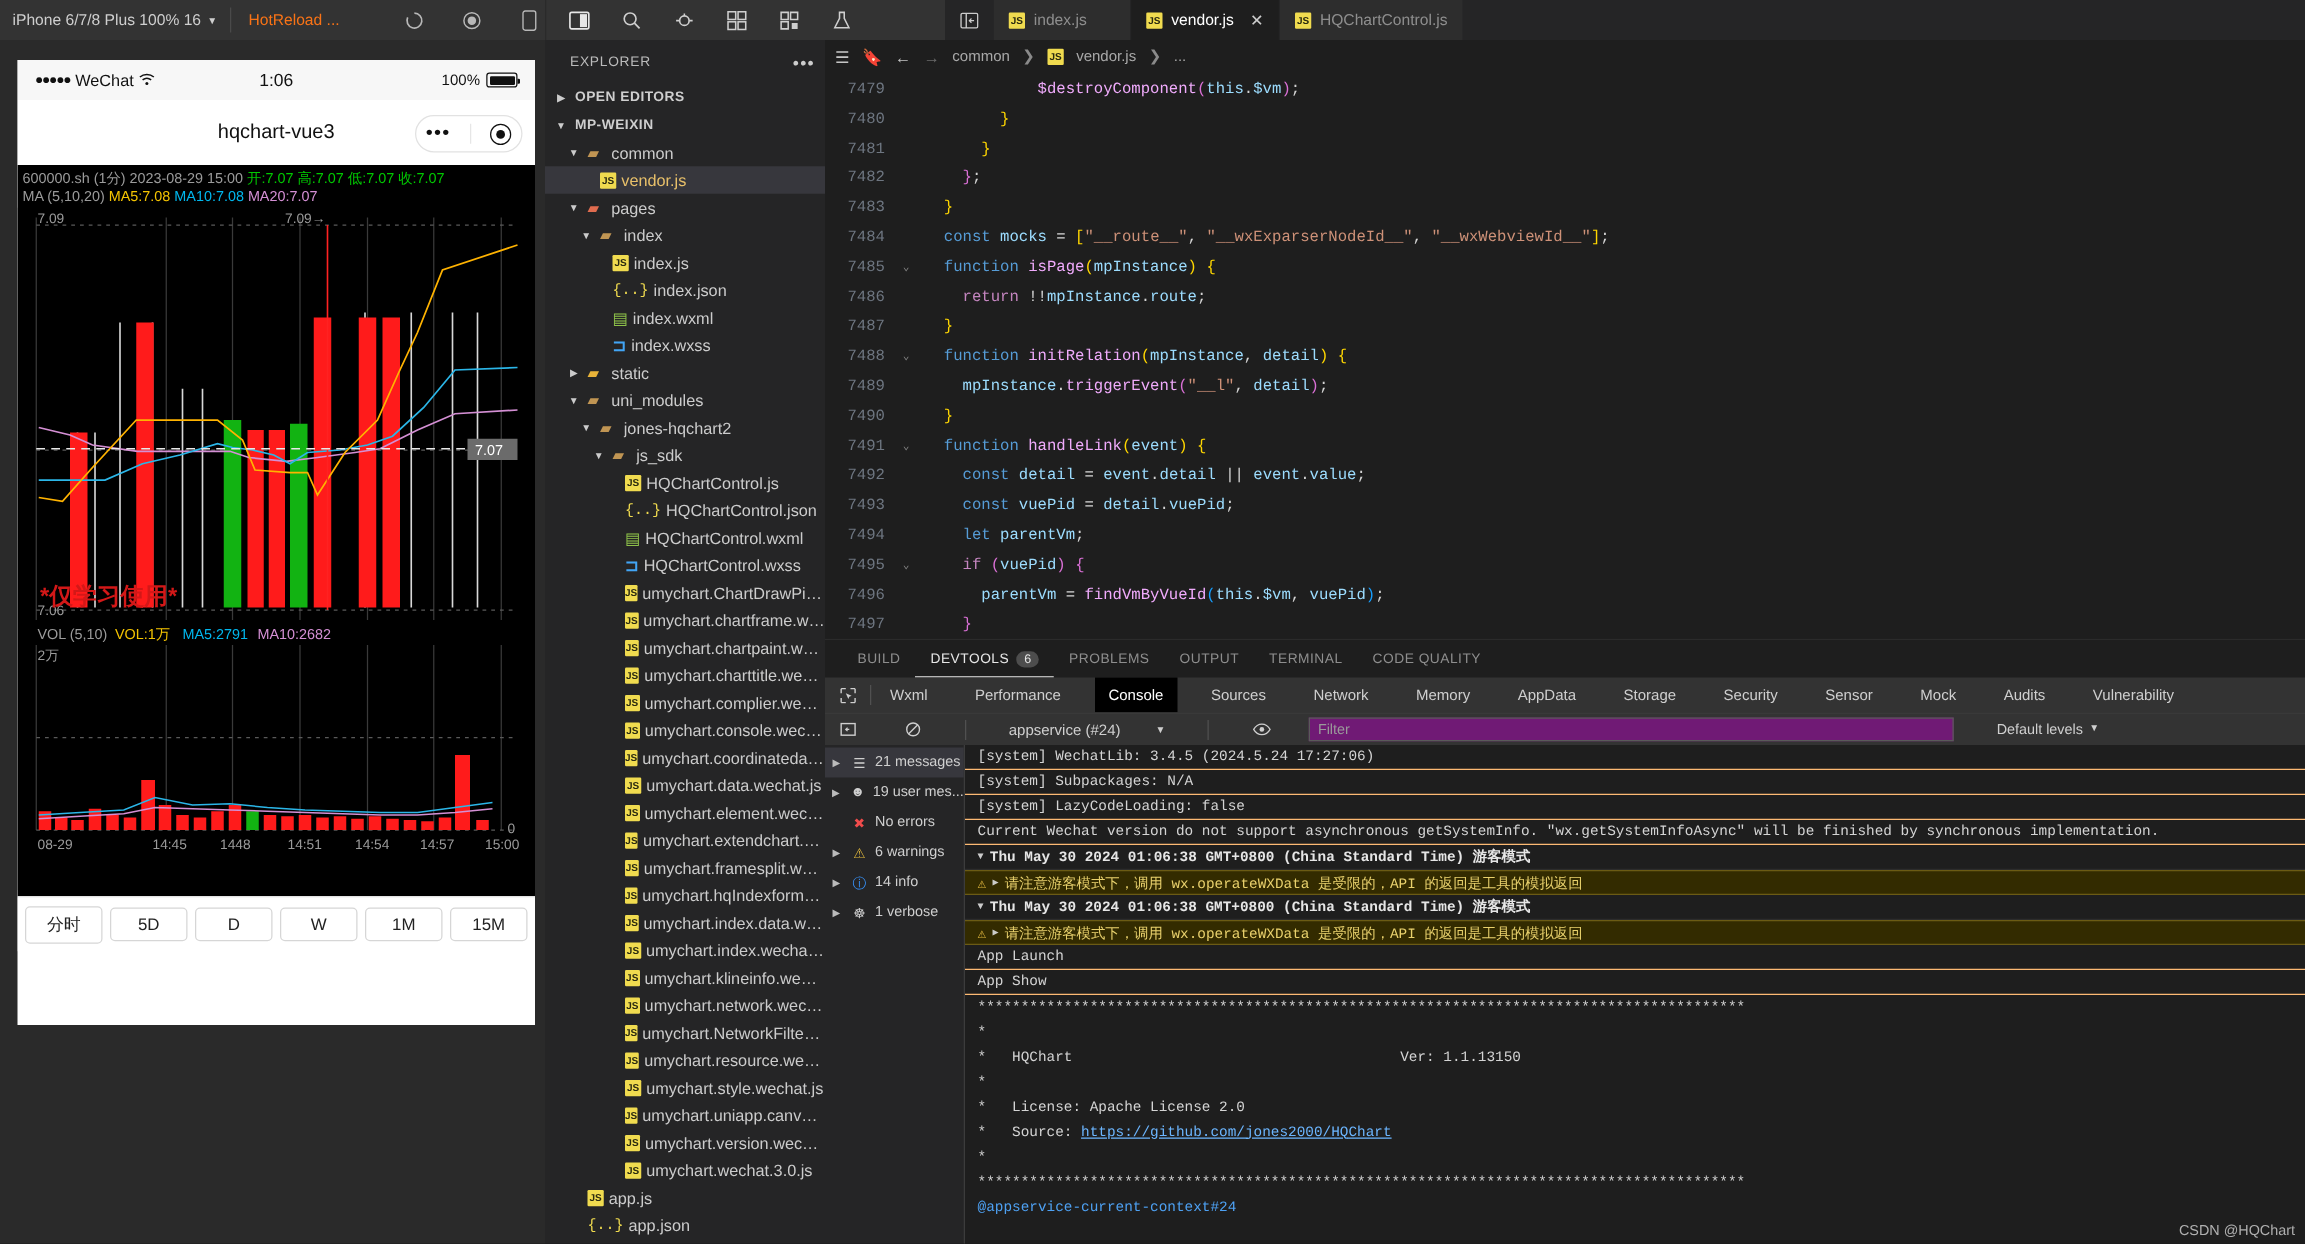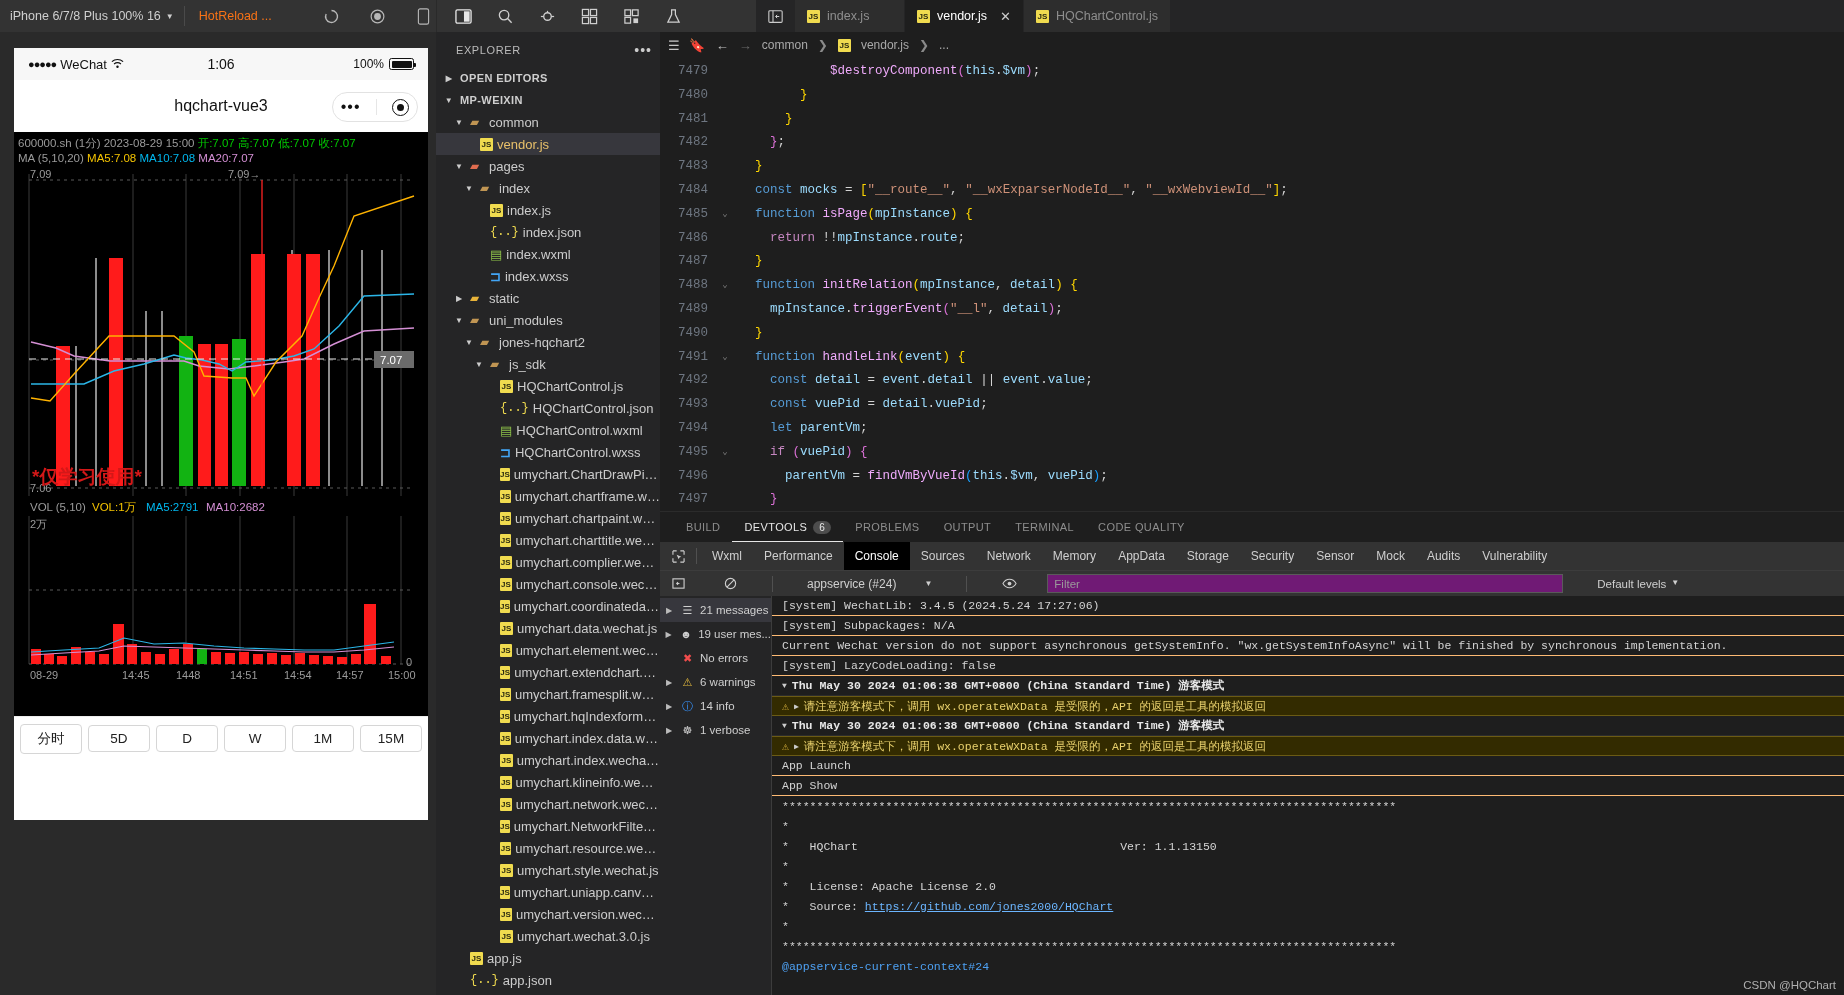--- a/index.html
+++ b/index.html
@@ -759,21 +759,21 @@
             </div>
           </div>
         <div class="dt-tabs">
           <span class="dt-ic">
             <svg width="13" height="13" viewBox="0 0 14 14">
                 <path d="M1 1h4M1 1v4M13 1h-4M13 1v4M1 13h4M1 13v-4M13 13h-4M13 13v-4" stroke="#cfcfcf" stroke-width="1.2" fill="none"></path>
                 <path d="M5 5l5 2.2-2 .8-.8 2z" fill="#cfcfcf"></path>
               </svg>
           </span>
           <span class="dt-vsep"></span>
-          <div id="dtabs" style="display:flex;align-items:center;">
+          <div id="dtabs" style="display:flex;align-items:center;gap:16px;">
               <div class="dtt">Wxml</div>
               <div class="dtt">Performance</div>
               <div class="dtt active">Console</div>
               <div class="dtt">Sources</div>
               <div class="dtt">Network</div>
               <div class="dtt">Memory</div>
               <div class="dtt">AppData</div>
               <div class="dtt">Storage</div>
               <div class="dtt">Security</div>
               <div class="dtt">Sensor</div>
@@ -842,22 +842,22 @@
               </div>
               <div class="cnt-row">
                 <span class="cnt-chev">▶</span>
                 <span class="cnt-ic"><span style="color:#cfcfcf">☸</span></span>
                 <span>1 verbose</span>
               </div>
             </div>
           <div class="log-list" id="logs">
               <div class="lrow plain"><span>[system] WechatLib: 3.4.5 (2024.5.24 17:27:06)</span></div>
               <div class="lrow plain"><span>[system] Subpackages: N/A</span></div>
+              <div class="lrow plain"><span>[system] LazyCodeLoading: false</span></div>
               <div class="lrow plain"><span>Current Wechat version do not support asynchronous getSystemInfo. "wx.getSystemInfoAsync" will be finished by synchronous implementation.</span></div>
-              <div class="lrow plain"><span>[system] LazyCodeLoading: false</span></div>
               <div class="lrow group"><span class="grp-tri">▼</span><span>Thu May 30 2024 01:06:38 GMT+0800 (China Standard Time) 游客模式</span></div>
               <div class="lrow warn"><span class="warn-tri">⚠</span><span class="grp-tri">▶</span><span>请注意游客模式下，调用 wx.operateWXData 是受限的，API 的返回是工具的模拟返回</span></div>
               <div class="lrow group"><span class="grp-tri">▼</span><span>Thu May 30 2024 01:06:38 GMT+0800 (China Standard Time) 游客模式</span></div>
               <div class="lrow warn"><span class="warn-tri">⚠</span><span class="grp-tri">▶</span><span>请注意游客模式下，调用 wx.operateWXData 是受限的，API 的返回是工具的模拟返回</span></div>
               <div class="lrow plain"><span>App Launch</span></div>
               <div class="lrow plain"><span>App Show</span></div>
               <div class="lrow nb"><span>*****************************************************************************************</span></div>
               <div class="lrow nb"><span>*</span></div>
               <div class="lrow nb"><span>*   HQChart                                      Ver: 1.1.13150</span></div>
               <div class="lrow nb"><span>*</span></div>

